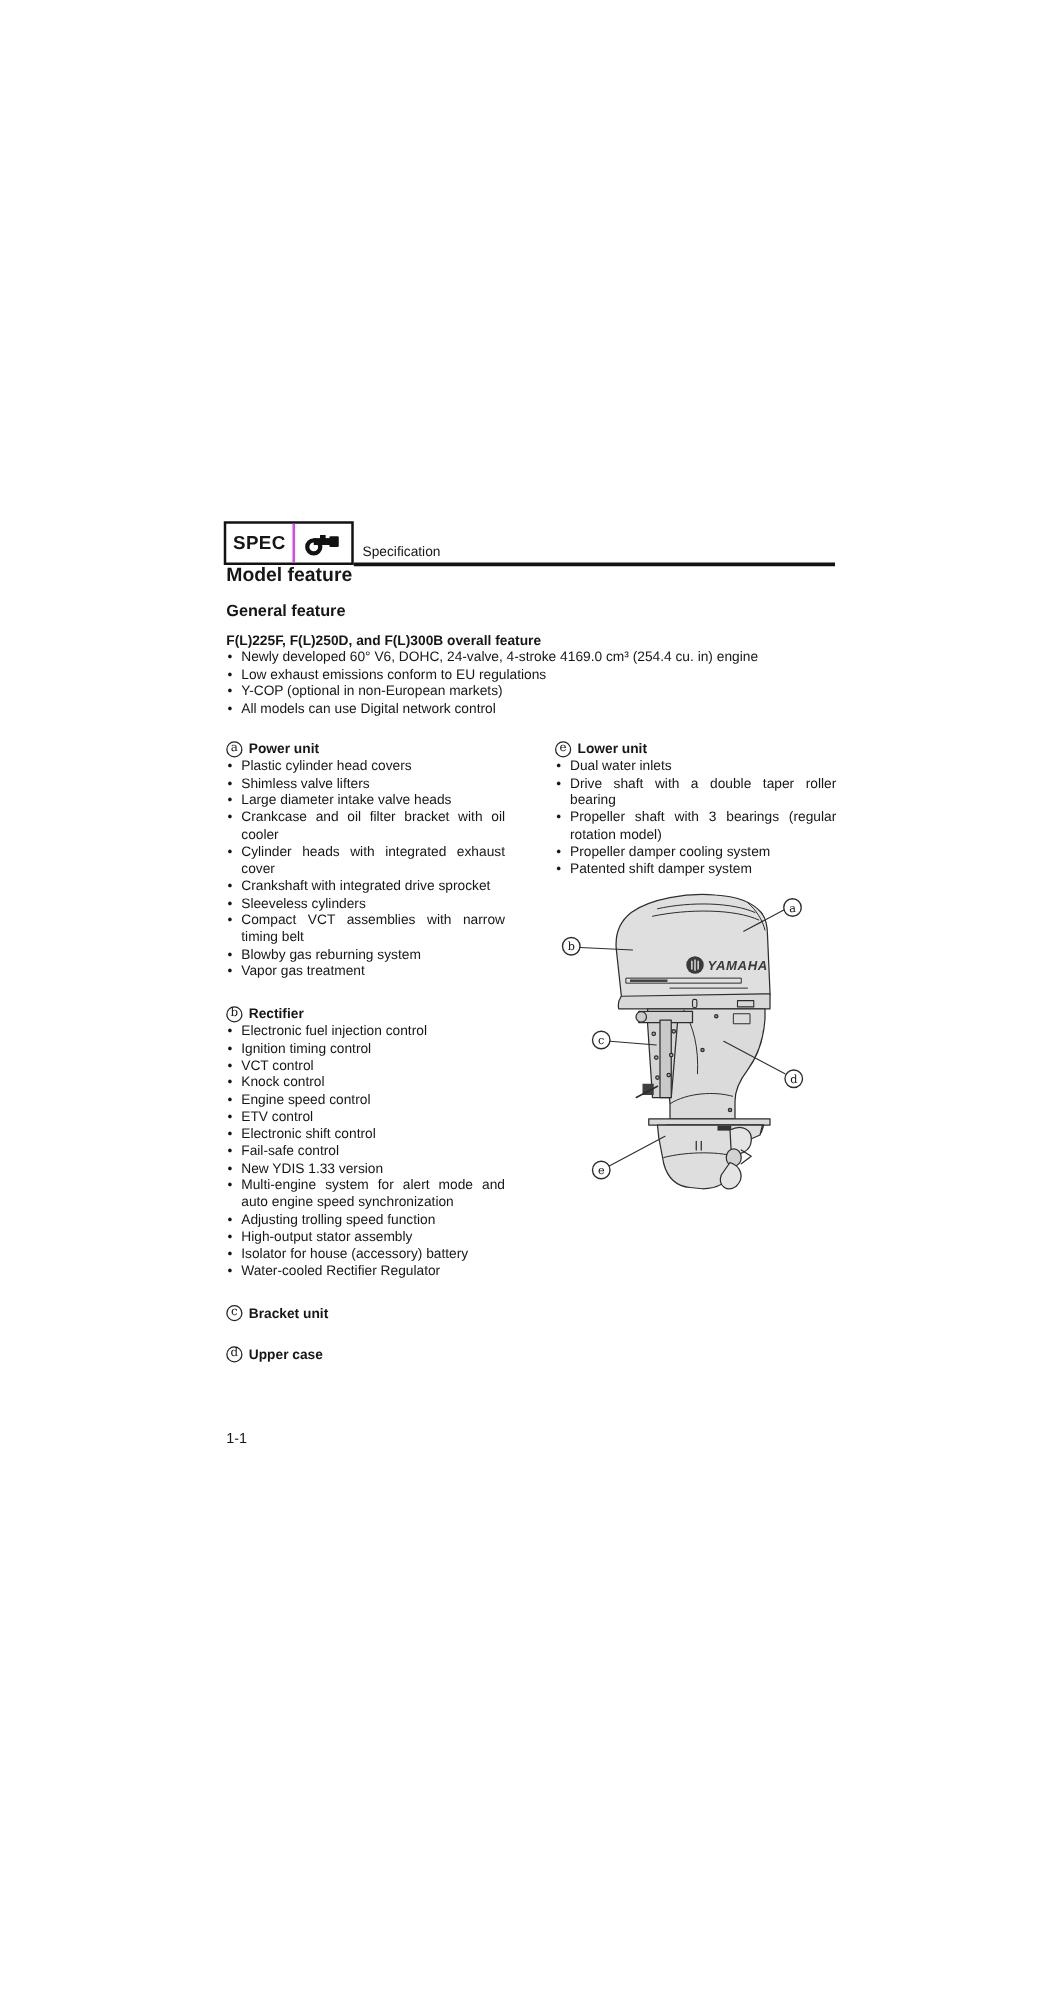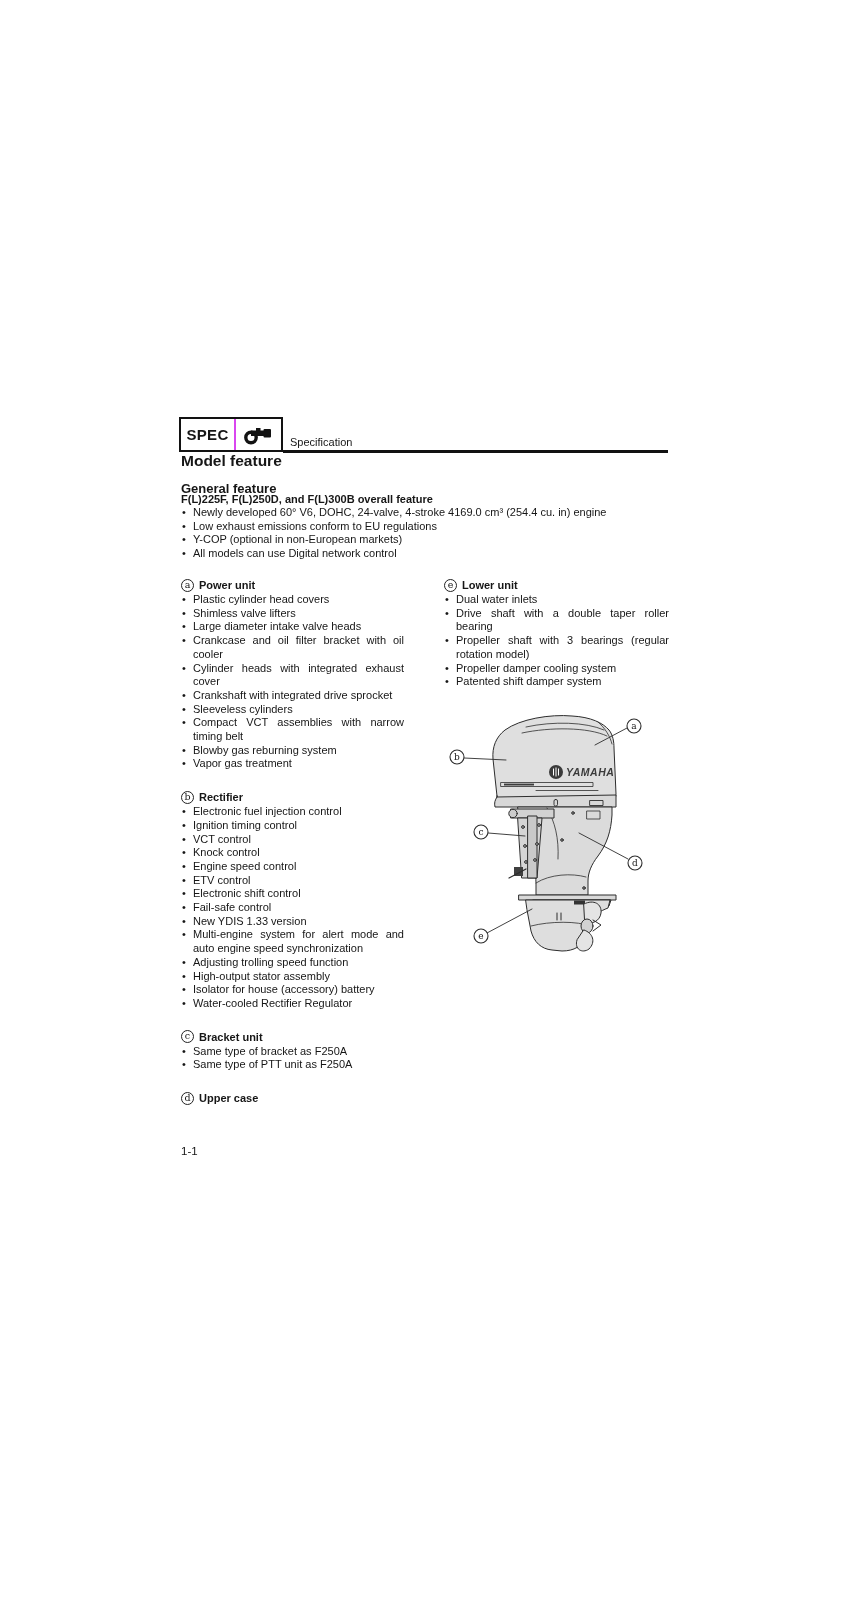--- a/index.html
+++ b/index.html
@@ -24,21 +24,21 @@
   }
   #spec-box .icon-cell { flex:1; display:flex; align-items:center; justify-content:center; }
   #spec-label { left:290px; top:436px; font-size:11px; font-weight:400; }
   #header-rule { left:283px; top:450px; width:385px; height:2.5px; background:#121212; }
 
   
   #main-title { left:181px; top:452px; font-size:15.5px; font-weight:700; }
   #sub-title  { left:181px; top:471px; font-size:13px;  font-weight:700;margin-top:10px; }
 
   
-  .body-txt { font-size:11px; line-height:13.7px; }
+  .body-txt { font-size:11px; line-height:13.7px;margin-top:14px; }
   #overall { left:181px; top:492px; width:489px; }
   #overall .blk-head { font-size:11px; font-weight:700; line-height:14px; }
 
   ul.bullets { margin:0; padding:0; list-style:none; }
   ul.bullets li { position:relative; padding-left:12px; text-align:justify; }
   ul.bullets li::before { content:"\2022"; position:absolute; left:1px; top:0; }
 
   #col-left  { left:181px; top:578px; width:223px; }
   #col-right { left:444px; top:578px; width:225px; }
   .section + .section { margin-top:19px; }
@@ -125,25 +125,20 @@
         <li>High-output stator assembly</li>
         <li>Isolator for house (accessory) battery</li>
         <li>Water-cooled Rectifier Regulator</li>
       </ul>
   </div>
   <div class="section">
     <div class="sec-head">
       <span class="callout-badge">c</span>
       <span>Bracket unit</span>
     </div>
-    <ul class="bullets">
-
-    <li>Same type of bracket as F250A</li>
-        <li>Same type of PTT unit as F250A</li>
-      </ul>
   </div>
   <div class="section">
     <div class="sec-head">
       <span class="callout-badge">d</span>
       <span>Upper case</span>
     </div>
   </div>
 </div>
 
 <div class="abs body-txt" id="col-right">

